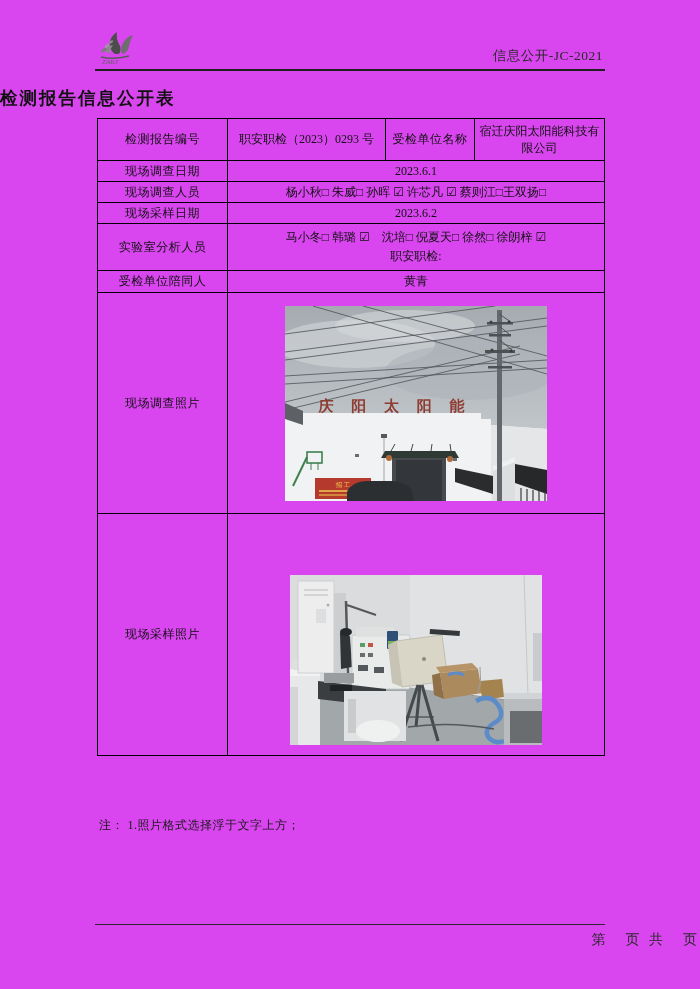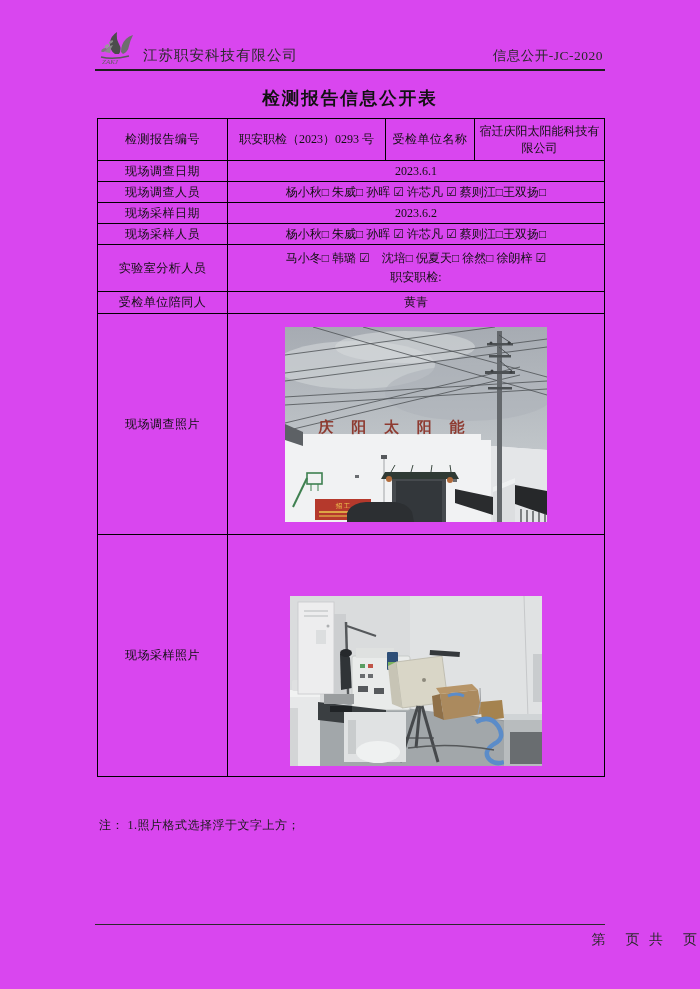--- a/index.html
+++ b/index.html
@@ -9,21 +9,21 @@
     background:#d946ef; color:#1a1a1a; overflow:hidden;
   }
   
   .hdr { position:absolute; left:95px; top:30px; width:510px; height:38px; }
   .hdr-left { position:absolute; left:0; bottom:2px; display:flex; align-items:flex-end; gap:4px; }
   .logo { width:44px; height:36px; }
   .company { font-size:14.5px; color:#2a2a2a; letter-spacing:1px; padding-bottom:1px; }
   .doccode { position:absolute; right:2px; bottom:3px; font-size:13.5px; color:#2a2a2a; letter-spacing:0.5px; }
   .hdr-rule { position:absolute; left:95px; top:69px; width:510px; height:2px; background:#1f1f1f; }
   
-  .title { position:absolute; left:0; top:86px; width:100%; text-align:center;
+  .title { position:absolute; left:0; top:86px; width:100%; text-align:left;
            font-size:17.5px; font-weight:bold; letter-spacing:2px; color:#111; }
   
   table.main { position:absolute; left:97px; top:118px; width:507px;
                border-collapse:collapse; table-layout:fixed; }
   table.main td { border:1px solid #000; font-size:12px; color:#111;
                   text-align:center; vertical-align:middle; padding:1px 3px; line-height:1.35; }
   td.lbl { letter-spacing:0.5px; }
   .two-line div { line-height:1.6; }
   .photo-cell { padding:0 !important;text-decoration:underline; }
   .photo-wrap1 { display:flex; justify-content:center; align-items:center; height:100%; }
@@ -44,23 +44,22 @@
       <svg class="logo" viewBox="0 0 44 36">
         <path d="M20,24 Q14,20 15,12 Q16,6 22,2 Q21,9 24,14 Q27,19 24,24 Z" fill="#4c4c4c"></path>
         <path d="M26,22 Q26,14 31,9 Q34,6 38,5 Q35,11 34,16 Q33,22 28,24 Z" fill="#6e6e6e"></path>
         <path d="M10,22 Q12,16 18,15 Q15,19 15,23 Z" fill="#8a8a8a"></path>
         <ellipse cx="9" cy="20" rx="3" ry="1.6" fill="#7b7b7b" transform="rotate(-28 9 20)"></ellipse>
         <ellipse cx="12" cy="16" rx="2.6" ry="1.4" fill="#9a9a9a" transform="rotate(-30 12 16)"></ellipse>
         <ellipse cx="16" cy="12" rx="2.4" ry="1.3" fill="#8a8a8a" transform="rotate(-35 16 12)"></ellipse>
         <path d="M6,27 Q18,30 34,26" stroke="#5a5a5a" stroke-width="1.4" fill="none"></path>
         <text x="7" y="34" font-size="7" font-style="italic" fill="#5f5f5f">ZAKJ</text>
       </svg>
-      <span class="company">江苏职安科技有限公司</span>
     </div>
-    <span class="doccode">信息公开-JC-2020</span>
+    <span class="doccode">信息公开-JC-2021</span>
   </div>
   <div class="hdr-rule"></div>
 
   <div class="title">检测报告信息公开表</div>
 
   <table class="main">
     <colgroup>
         <col style="width:130px">
         <col style="width:158px">
         <col style="width:89px">
@@ -77,24 +76,20 @@
       <td class="lbl">现场调查日期</td>
       <td colspan="3">2023.6.1</td>
     </tr>
     <tr style="height:21px">
       <td class="lbl">现场调查人员</td>
       <td colspan="3">杨小秋□ 朱威□ 孙晖 ☑ 许芯凡 ☑ 蔡则江□王双扬□</td>
     </tr>
     <tr style="height:21px">
       <td class="lbl">现场采样日期</td>
       <td colspan="3">2023.6.2</td>
-    </tr>
-    <tr style="height:21px">
-      <td class="lbl">现场采样人员</td>
-      <td colspan="3">杨小秋□ 朱威□ 孙晖 ☑ 许芯凡 ☑ 蔡则江□王双扬□</td>
     </tr>
     <tr style="height:47px">
       <td class="lbl">实验室分析人员</td>
       <td colspan="3" class="two-line">
         <div>马小冬□ 韩璐 ☑　沈培□ 倪夏天□ 徐然□ 徐朗梓 ☑</div>
         <div>职安职检:</div>
       </td>
     </tr>
     <tr style="height:22px">
       <td class="lbl">受检单位陪同人</td>

